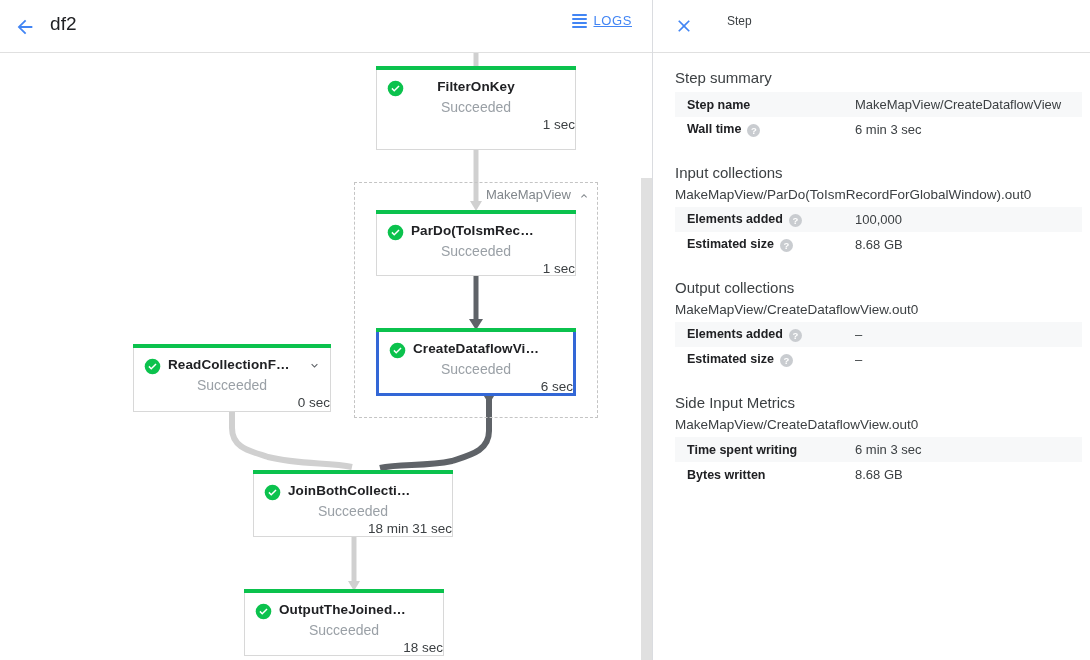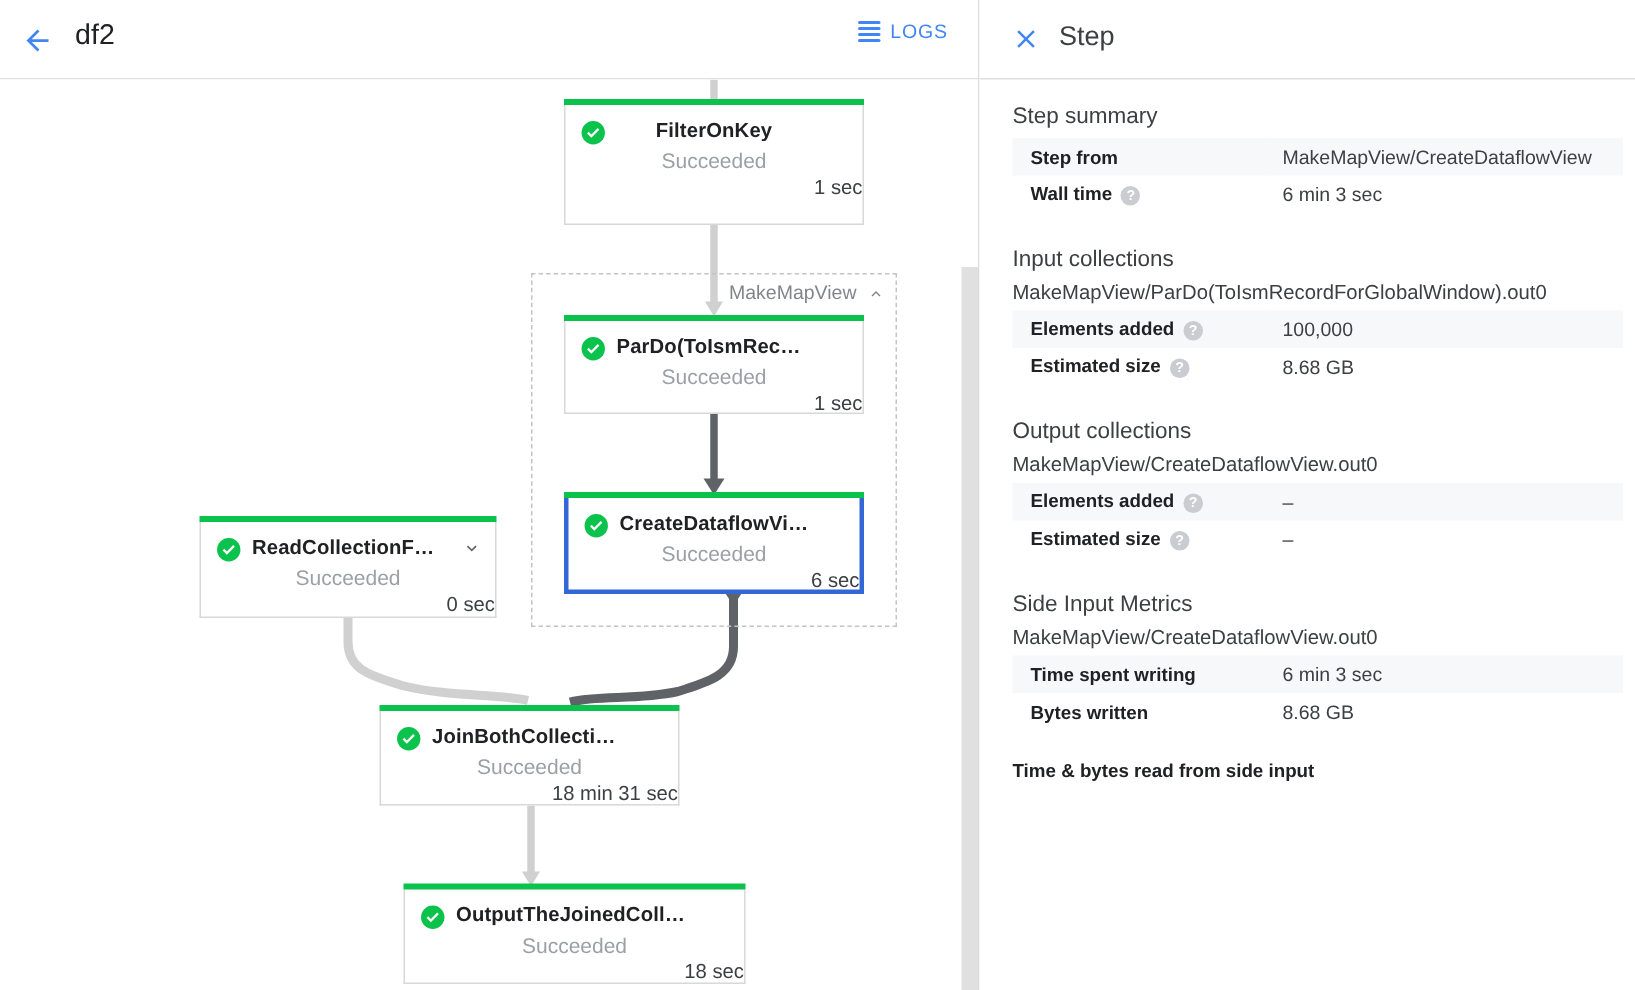--- a/index.html
+++ b/index.html
@@ -31,20 +31,21 @@
     font-size: 19px; color: #202124; letter-spacing: .1px;
   }
   #logs-button {
     position: absolute; right: 20px; top: 13px;
     display: flex; align-items: center; gap: 6px;
     cursor: pointer;
   }
   #logs-button .lbl {
     font-size: 13px; font-weight: 500; color: #4285f4;
     letter-spacing: .6px;
+    text-decoration: underline;
   }
   .hamburger { display:flex; flex-direction:column; gap:2px; width:15px;}
   .hamburger i { display:block; height:2px; background:#4285f4; border-radius:1px;}
 
   #graph-canvas {
     position: absolute; left:0; top:53px; width: 652px; height: 607px;
     overflow: hidden; background:#fff;
   }
   #graph-scrollbar {
     position:absolute; right:0px; top:125px; width:11px; height:482px;
@@ -129,22 +130,22 @@
   }
   #details-header {
     position:relative; height: 53px; border-bottom:1px solid #e0e0e0;
   }
   #close-button {
     position:absolute; left: 18px; top: 13px;
     width: 26px; height: 26px; cursor:pointer;
     display:flex; align-items:center; justify-content:center;
   }
   #details-title {
-    position:absolute; left: 53px; top: 14px;
-    font-size: 18px; color:#3c4043;
+    position:absolute; left: 74px; top: 14px;
+    font-size: 12px; color:#3c4043;
   }
   #details-body {
     position:absolute; left:0; top:53px; width:437px; height:607px;
     padding: 16px 0 0 0;
     overflow:hidden;
   }
   .sec-title {
     font-size: 15px; color:#3c4043; font-weight:400;
     margin: 0 0 6px 22px;
   }
@@ -316,21 +317,21 @@
           <svg width="17" height="17" viewBox="0 0 24 24" aria-hidden="true">
             <circle cx="12" cy="12" r="11" fill="#0bc24d"></circle>
             <path d="M10.2 16.6l-4-4 1.5-1.5 2.5 2.5 6-6 1.5 1.5z" fill="#fff"></path>
           </svg>
         </span>
         <span class="name">JoinBothCollections</span>
         <span class="status">Succeeded</span>
         <span class="dur">18 min 31 sec</span>
       </div>
 
-      <div class="node" id="node-output-the-joined" style="left:269px; top:540px; width:228px; height:63px;">
+      <div class="node" id="node-output-the-joined" style="left:244px; top:540px; width:200px; height:63px;">
         <span class="topbar"></span>
         <span class="ok-icon">
           <svg width="17" height="17" viewBox="0 0 24 24" aria-hidden="true">
             <circle cx="12" cy="12" r="11" fill="#0bc24d"></circle>
             <path d="M10.2 16.6l-4-4 1.5-1.5 2.5 2.5 6-6 1.5 1.5z" fill="#fff"></path>
           </svg>
         </span>
         <span class="name">OutputTheJoinedCollec…</span>
         <span class="status">Succeeded</span>
         <span class="dur">18 sec</span>
@@ -352,21 +353,21 @@
       </div>
       <div id="details-title">Step</div>
     </div>
 
     <div id="details-body">
 
       <div class="sec-title">Step summary</div>
       <table class="kv">
         <tbody>
             <tr class="alt">
-          <td class="k"><span>Step from</span></td>
+          <td class="k"><span>Step name</span></td>
           <td class="v">MakeMapView/CreateDataflowView</td>
         </tr>
         <tr>
           <td class="k"><span>Wall time</span><span class="qmark">?</span></td>
           <td class="v">6 min 3 sec</td>
         </tr>
       </tbody>
         </table>
 
       <div class="sec-title gap">Input collections</div>
@@ -407,17 +408,16 @@
           <td class="k"><span>Time spent writing</span></td>
           <td class="v">6 min 3 sec</td>
         </tr>
         <tr>
           <td class="k"><span>Bytes written</span></td>
           <td class="v">8.68 GB</td>
         </tr>
       </tbody>
         </table>
 
-      <div class="sub-head">Time &amp; bytes read from side input</div>
 
     </div>
   </div>
 </div>
 
 </body></html>

